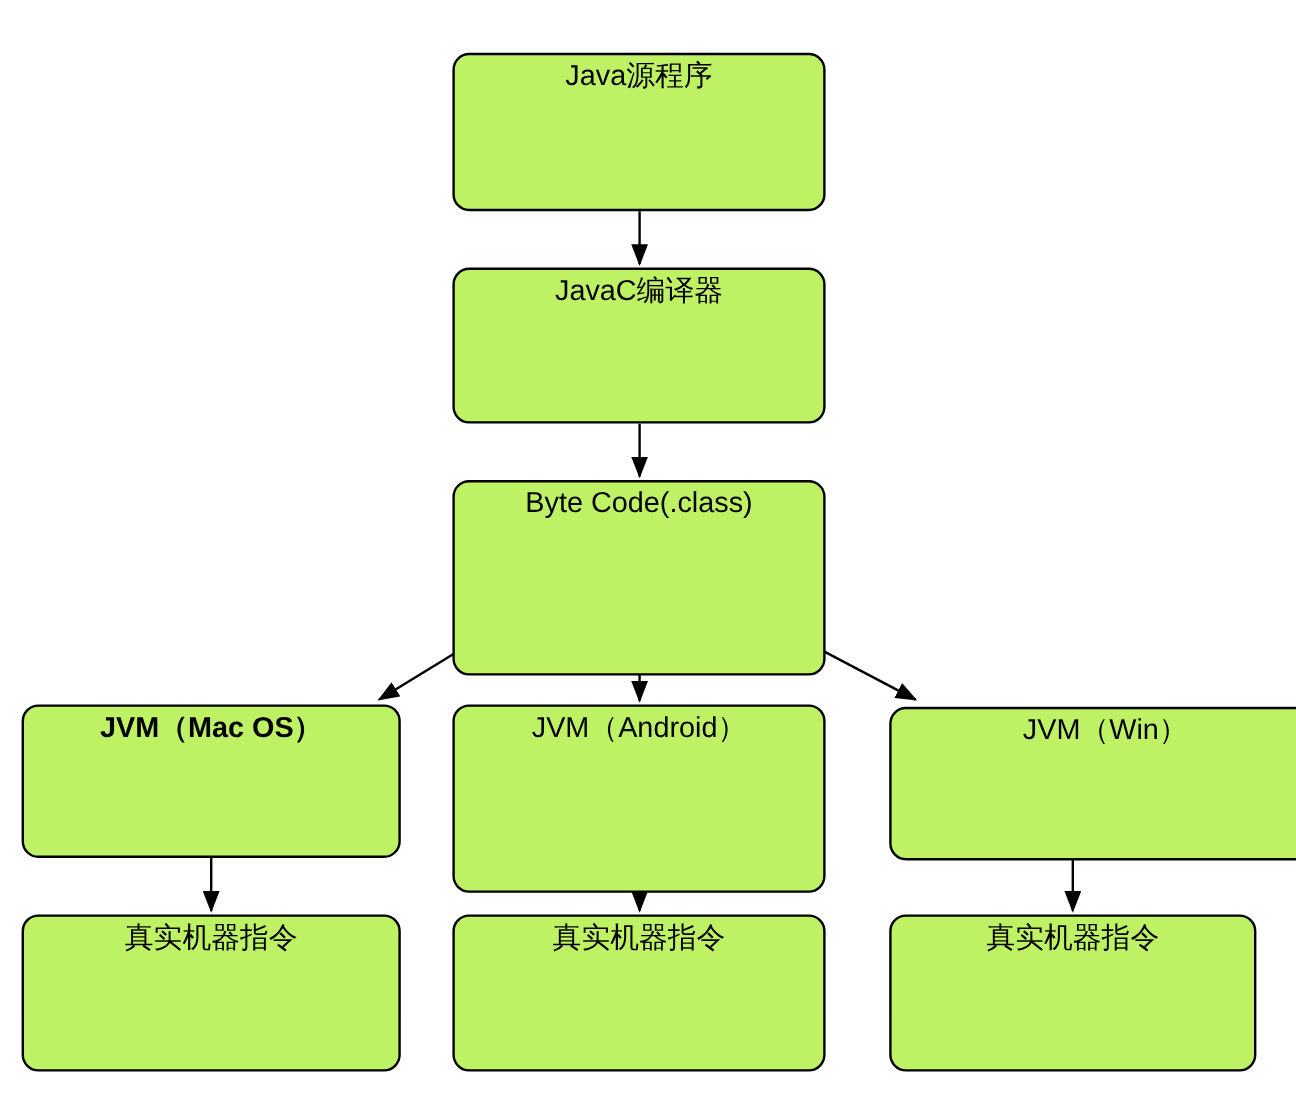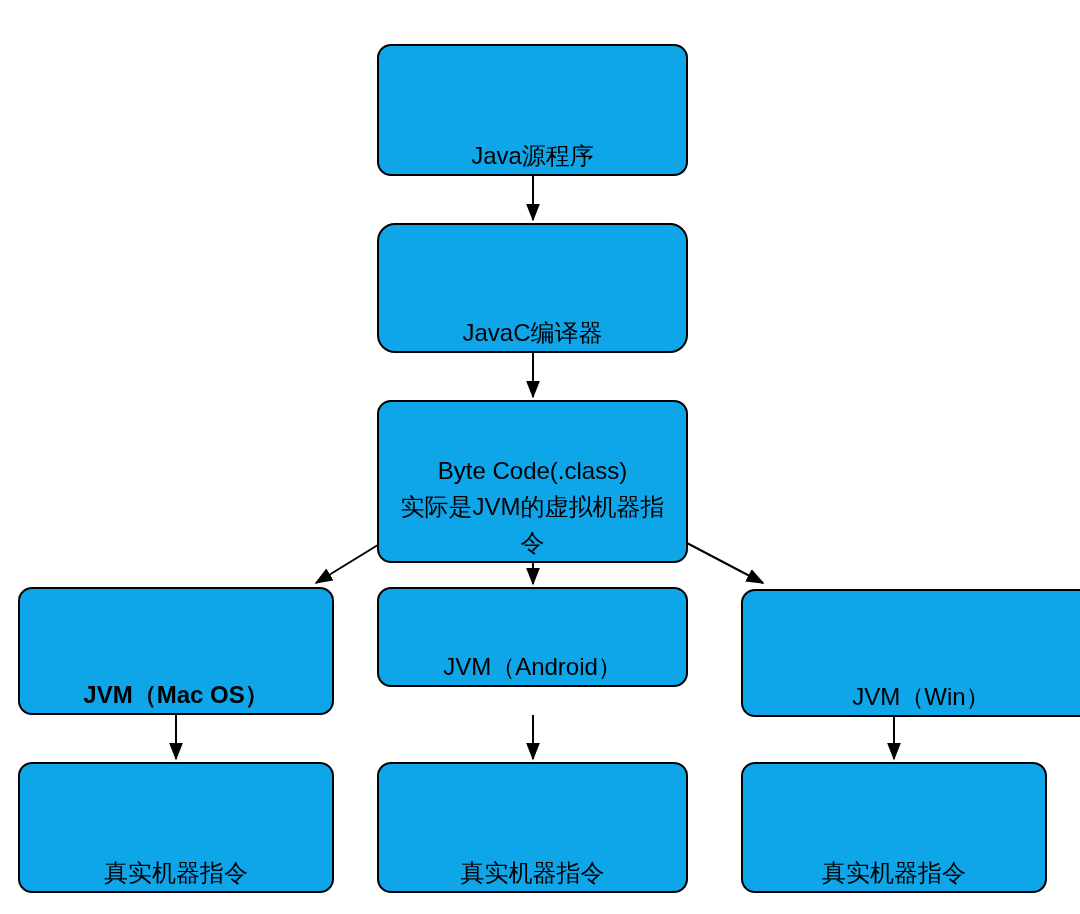--- a/index.html
+++ b/index.html
@@ -26,39 +26,39 @@
   }
   .edges line {
     stroke: #000000;
     stroke-width: 2;
   }
   .node {
     position: absolute;
     box-sizing: border-box;
     border: 2px solid #000000;
     border-radius: 14px;
-    background: #0ea5e9;
+    background: #bef264;
     display: flex;
-    align-items: flex-end;
+    align-items: flex-start;
     justify-content: center;
     text-align: center;
     font-size: 24px;
     line-height: 1.5;
   }
   .node .label-wrap {
     padding: 0 14px;
     word-break: break-all;
   }
   
   .n-source    { left: 377px; top:  44px; width: 311px; height: 132px; }
-  .n-compiler  { left: 377px; top: 223px; width: 311px; height: 130px; border-radius: 18px; }
+  .n-compiler  { left: 377px; top: 223px; width: 311px; height: 130px; }
   .n-bytecode  { left: 377px; top: 400px; width: 311px; height: 163px; }
   
   .n-jvm-mac     { left:  18px; top: 587px; width: 316px; height: 128px; font-weight: bold; }
-  .n-jvm-android { left: 377px; top: 587px; width: 311px; height: 100px; }
+  .n-jvm-android { left: 377px; top: 587px; width: 311px; height: 157px; }
   .n-jvm-win     { left: 741px; top: 589px; width: 360px; height: 128px; }
   
   .n-machine-mac     { left:  18px; top: 762px; width: 316px; height: 131px; }
   .n-machine-android { left: 377px; top: 762px; width: 311px; height: 131px; }
   .n-machine-win     { left: 741px; top: 762px; width: 306px; height: 131px; }
 </style>
 </head>
 <body>
 
 <div class="canvas">
@@ -83,21 +83,20 @@
     <div class="label-wrap">Java源程序</div>
   </div>
 
   <div class="node n-compiler">
     <div class="label-wrap">JavaC编译器</div>
   </div>
 
   <div class="node n-bytecode">
     <div class="label-wrap">
       <div>Byte Code(.class)</div>
-      <div>实际是JVM的虚拟机器指令</div>
     </div>
   </div>
 
   <div class="node n-jvm-mac">
     <div class="label-wrap">JVM（Mac OS）</div>
   </div>
 
   <div class="node n-jvm-android">
     <div class="label-wrap">JVM（Android）</div>
   </div>

